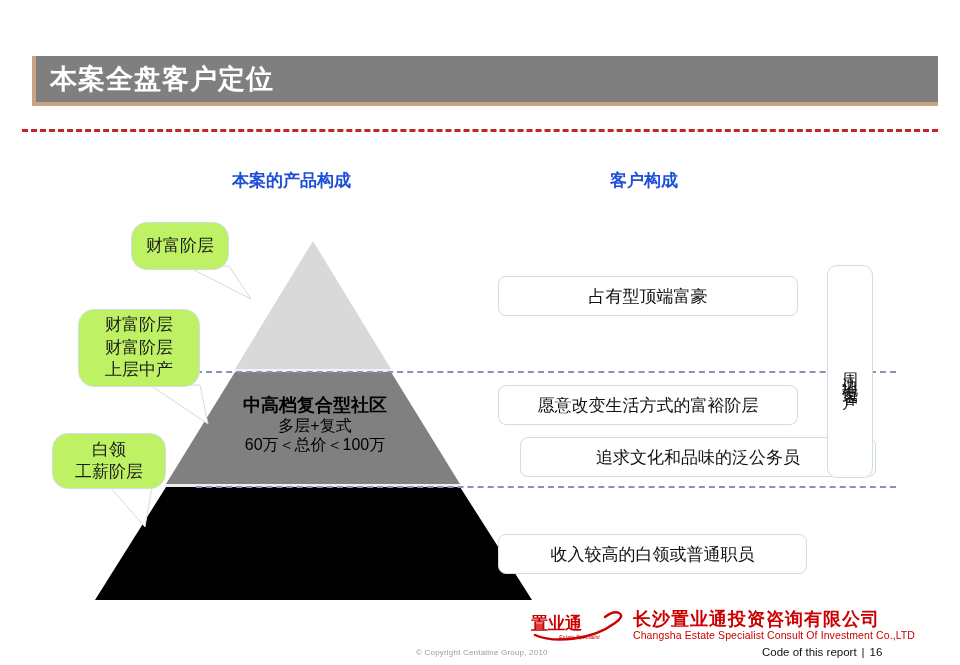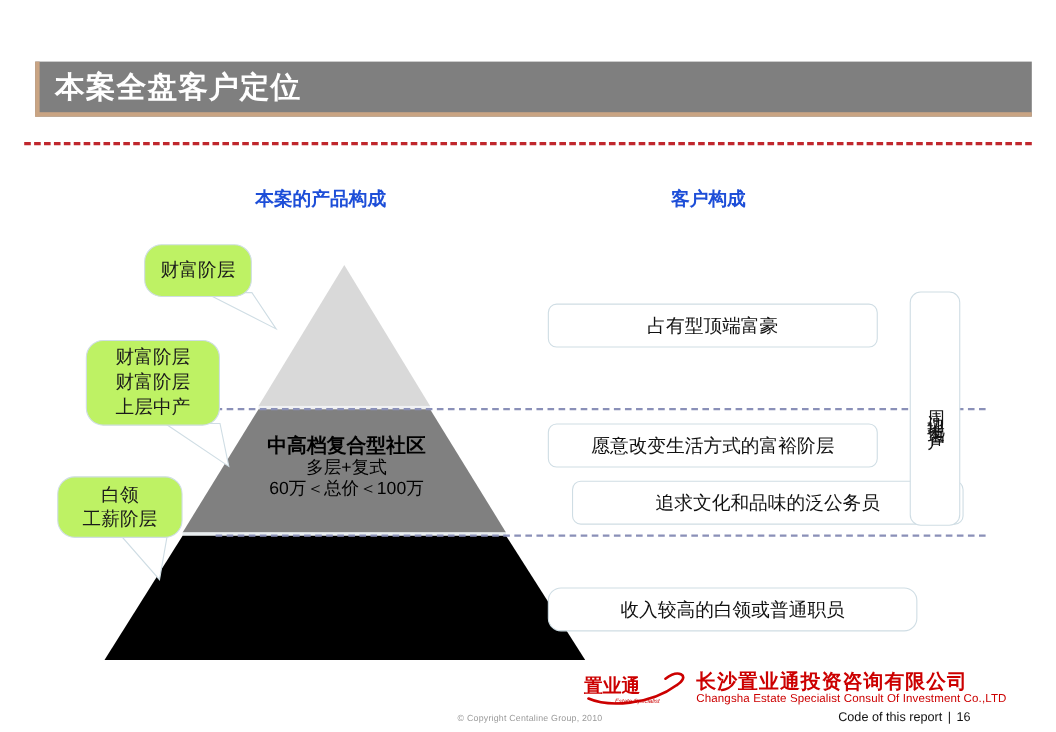--- a/index.html
+++ b/index.html
@@ -127,21 +127,21 @@
     align-items: center;
     justify-content: center;
     font-size: 17px;
     color: #111111;
     white-space: nowrap;
     z-index: 4;
   }
   #cust-1 { left: 498px; top: 276px; width: 300px; height: 40px; }
   #cust-2 { left: 498px; top: 385px; width: 300px; height: 40px; }
   #cust-3 { left: 520px; top: 437px; width: 356px; height: 40px; }
-  #cust-4 { left: 498px; top: 534px; width: 336px; height: 40px; border-radius: 12px; }
+  #cust-4 { left: 498px; top: 534px; width: 309px; height: 40px; }
 
   #region-box {
     position: absolute;
     left: 827px;
     top: 265px;
     width: 46px;
     height: 213px;
     background: #ffffff;
     border: 1px solid #cfdde4;
     border-radius: 10px;

